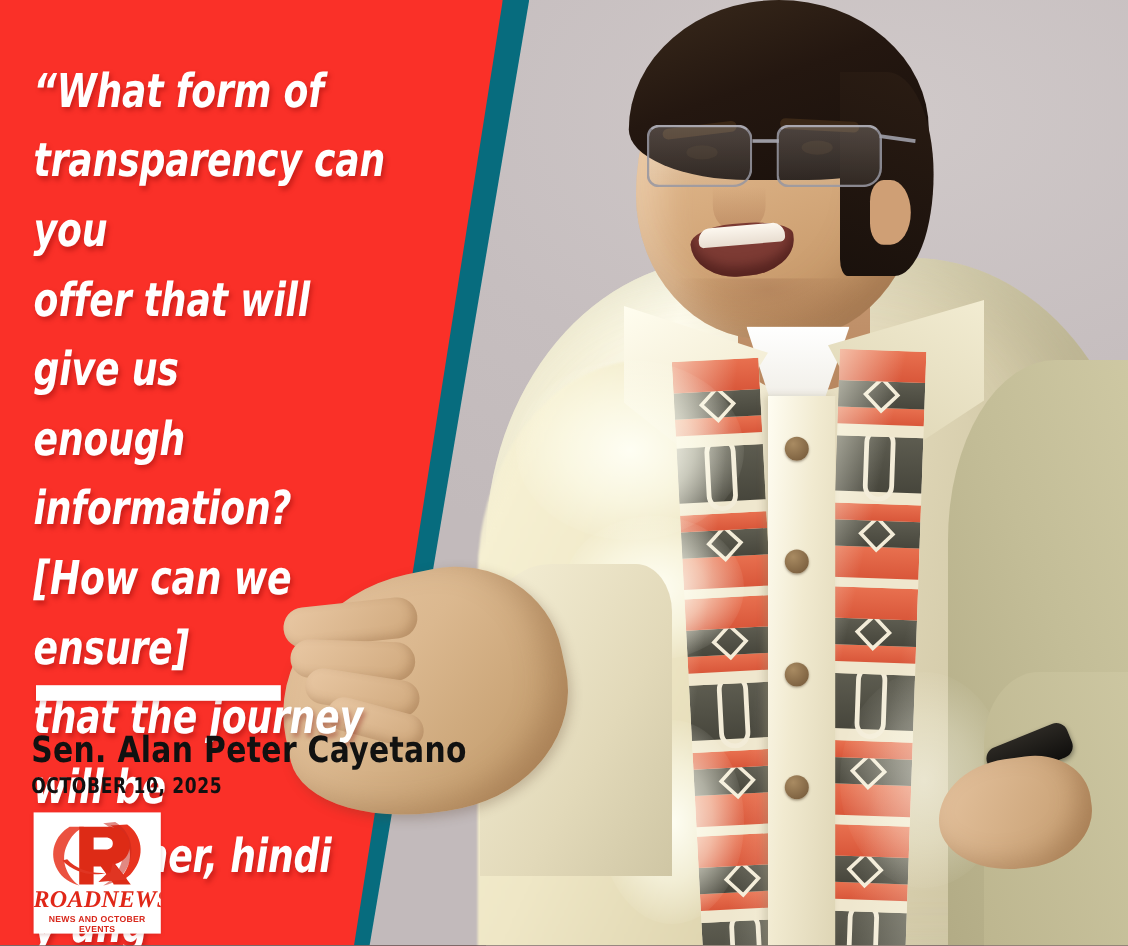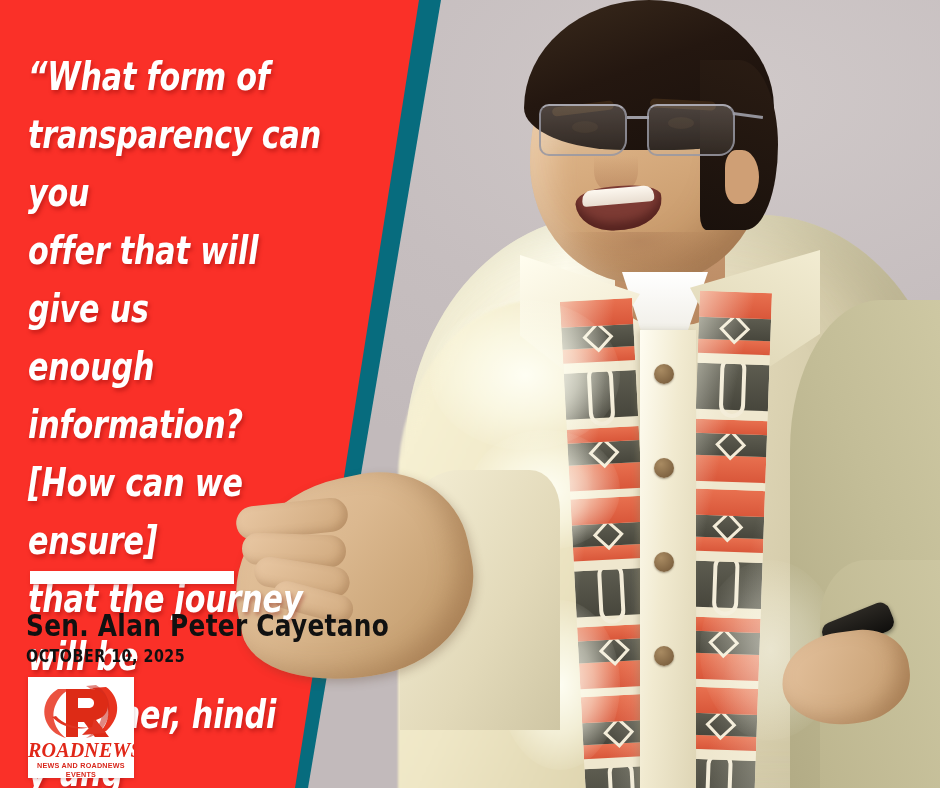--- a/index.html
+++ b/index.html
@@ -497,16 +497,16 @@
       <svg class="swoosh" viewBox="0 0 92 56">
         <path d="M70 4 C82 12, 86 30, 74 44 C70 49, 64 52, 58 54 C70 46, 76 32, 70 20 C67 13, 62 8, 56 5 Z" fill="#E8341F"></path>
         <path d="M60 2 C74 10, 79 30, 66 46 C62 51, 56 54, 50 55 C63 47, 70 32, 64 19 C61 12, 56 6, 50 3 Z" fill="#C9261A" opacity=".55"></path>
         <path d="M22 6 C10 13, 4 28, 12 42 C16 49, 23 53, 30 55 C19 47, 14 33, 20 21 C23 14, 28 9, 34 6 Z" fill="#E8341F" opacity=".85"></path>
         <path d="M30 6 h24 c11 0 18 7 18 16 c0 8 -5 13 -12 15 l13 17 h-14 l-11 -15 h-6 v15 h-12 Z" fill="#DD2B16"></path>
         <path d="M42 15 h10 c4 0 6 2 6 5 c0 3 -2 5 -6 5 h-10 Z" fill="#ffffff"></path>
         <path d="M16 34 C26 44, 40 48, 54 44 L46 52 L70 50 L58 36 L56 44 C42 46, 28 42, 20 33 Z" fill="#E03522"></path>
       </svg>
     </div>
     <div class="logo-name">ROADNEWS</div>
-    <div class="logo-tag">NEWS AND ROADNEWS EVENTS</div>
+    <div class="logo-tag">NEWS AND OCTOBER EVENTS</div>
   </div>
 
 </div>
 
 </body></html>

